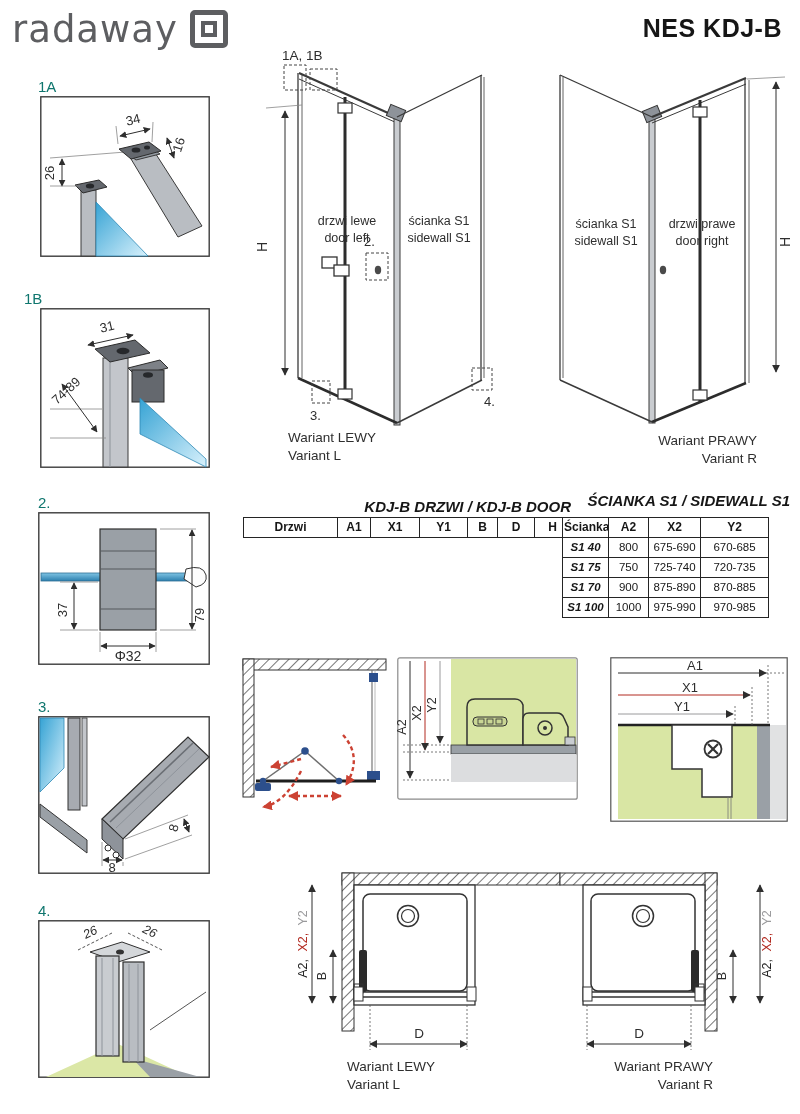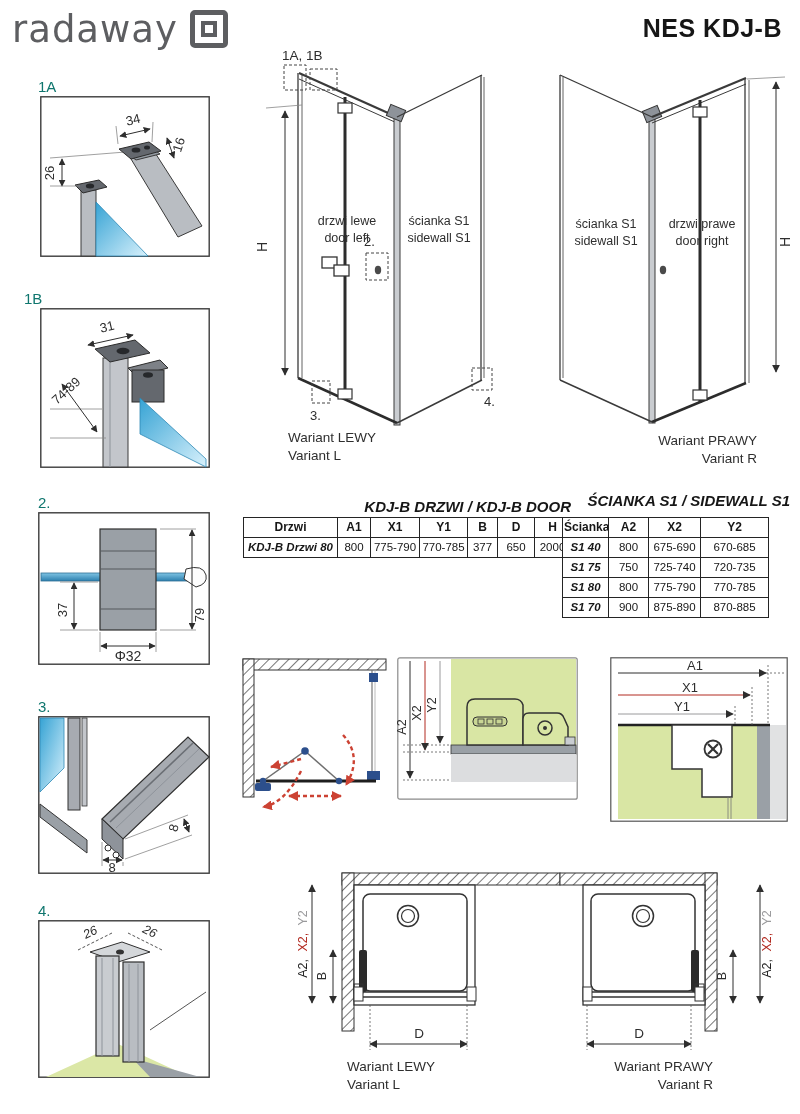--- a/index.html
+++ b/index.html
@@ -275,29 +275,20 @@
     <tbody>
         <tr>
       <th>Drzwi</th>
       <th>A1</th>
       <th class="c-red">X1</th>
       <th class="c-gray">Y1</th>
       <th class="c-blue">B</th>
       <th class="c-purple">D</th>
       <th>H</th>
     </tr>
-    <tr>
-      <td class="rowhead">KDJ-B Drzwi 80</td>
-      <td>800</td>
-      <td>775-790</td>
-      <td>770-785</td>
-      <td>377</td>
-      <td>650</td>
-      <td>2000</td>
-    </tr>
   </tbody>
     </table>
 
   <div class="abs ttitle" style="left:578px;top:492px;width:212px">ŚCIANKA S1 / SIDEWALL S1</div>
   <table class="abs spec" style="left:562px;top:517px;width:206px">
     <colgroup>
         <col style="width:46px">
         <col style="width:40px">
         <col style="width:52px">
         <col style="width:68px">
@@ -315,30 +306,30 @@
       <td>675-690</td>
       <td>670-685</td>
     </tr>
     <tr>
       <td class="rowhead">S1 75</td>
       <td>750</td>
       <td>725-740</td>
       <td>720-735</td>
     </tr>
     <tr>
-      <td class="rowhead">S1 80</td>
-      <td>800</td>
-      <td>775-790</td>
-      <td>770-785</td>
-    </tr>
-    <tr>
       <td class="rowhead">S1 70</td>
       <td>900</td>
       <td>875-890</td>
       <td>870-885</td>
+    </tr>
+    <tr>
+      <td class="rowhead">S1 100</td>
+      <td>1000</td>
+      <td>975-990</td>
+      <td>970-985</td>
     </tr>
   </tbody>
     </table>
 
   <svg class="abs" style="left:243px;top:655px" width="147" height="160" viewBox="0 0 147 160">
     <defs>
       <pattern id="hapl" width="7" height="7" patternTransform="rotate(45)" patternUnits="userSpaceOnUse">
         <rect width="7" height="7" fill="#fff"></rect>
           <line x1="0" y1="0" x2="0" y2="7" stroke="#555" stroke-width="1.6"></line>
       </pattern>

